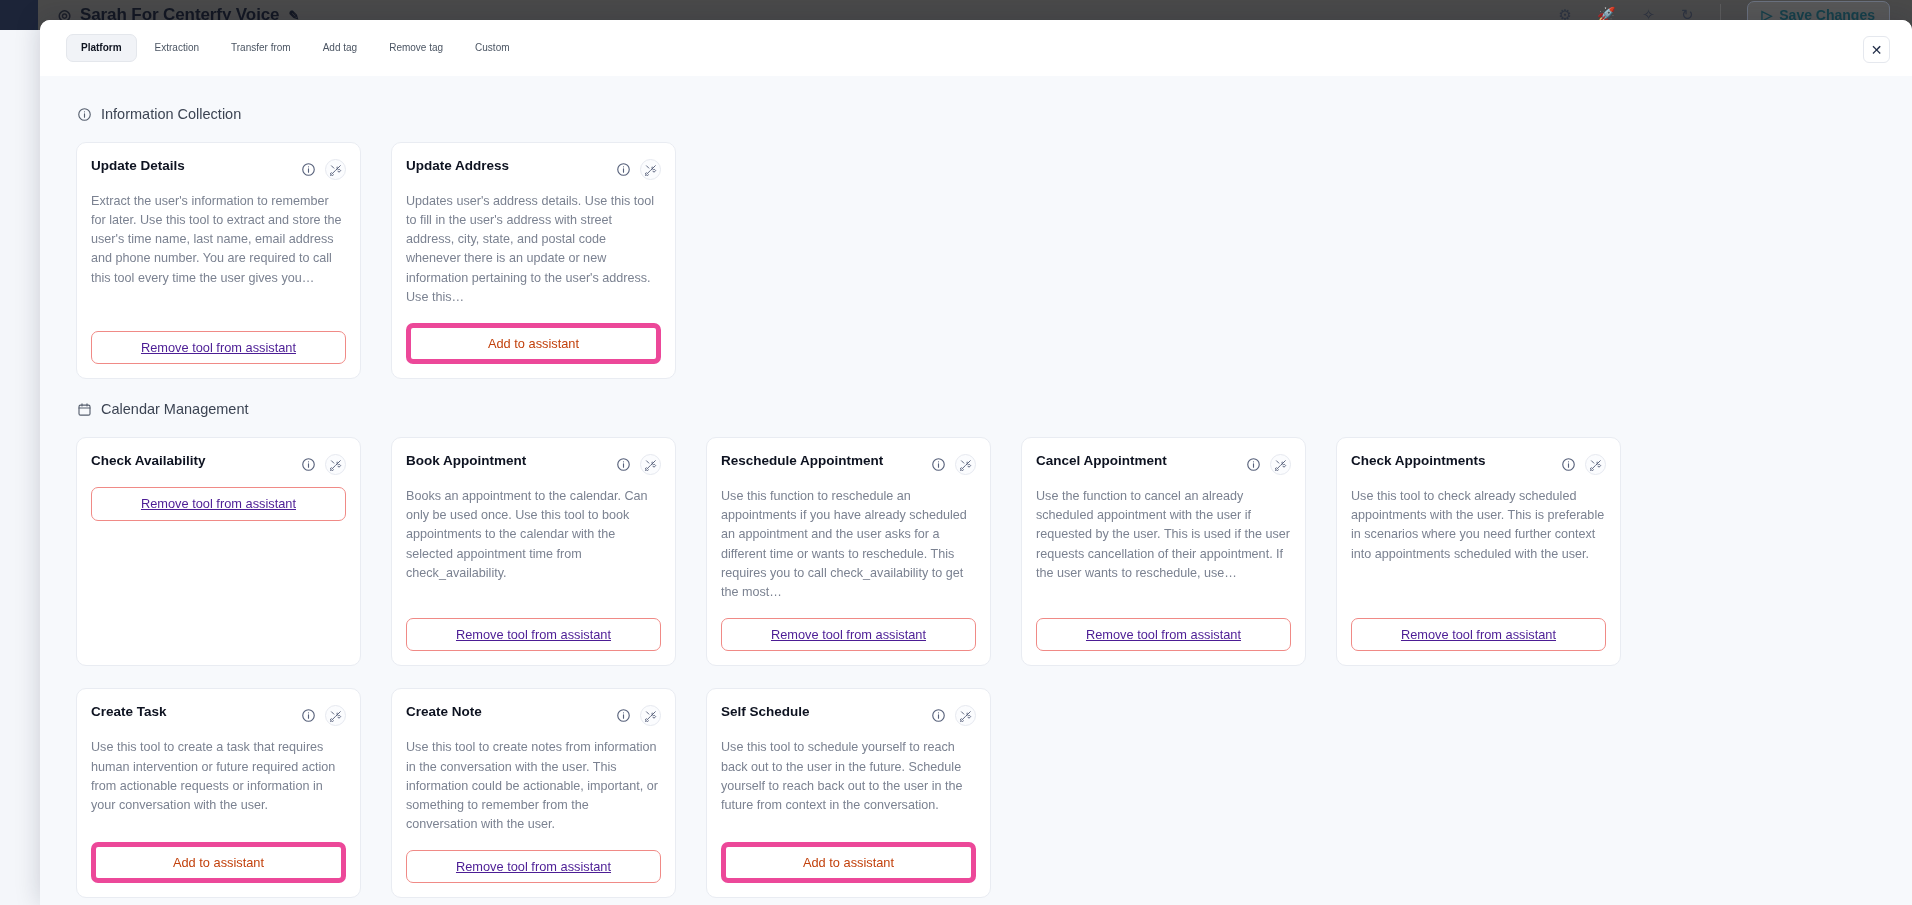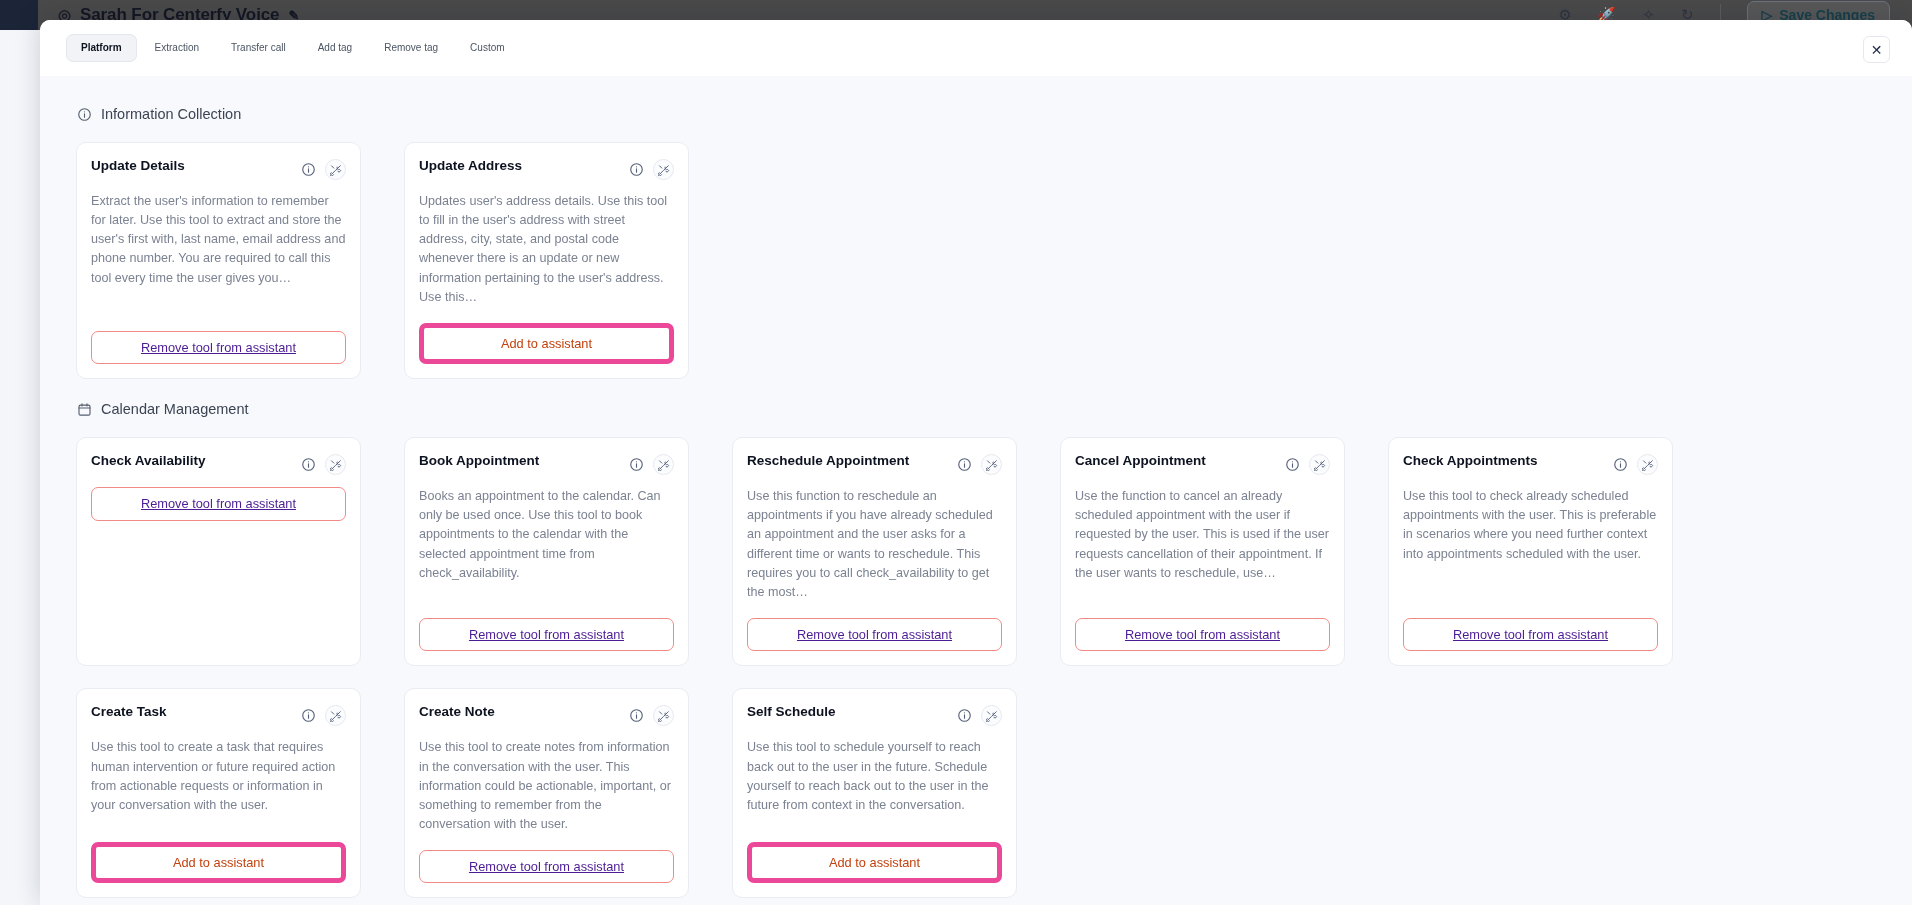--- a/index.html
+++ b/index.html
@@ -142,21 +142,21 @@
   }
   .section-head .sec-icon {
     width: 16px; height: 16px;
     display: inline-flex; align-items: center; justify-content: center;
     color: #555e6d;
   }
   .section-head .sec-icon svg { display: block; }
 
   .card-row {
     display: flex;
-    gap: 43px;
+    gap: 30px;
     align-items: stretch;
   }
 
   .card {
     width: 285px;
     flex: 0 0 285px;
     background: #ffffff;
     border: 1px solid #e9ecf2;
     border-radius: 10px;
     padding: 15px 14px 14px 14px;
@@ -250,21 +250,21 @@
       </span>
     </div>
   </div>
 </div>
 
 <div id="modal">
 
   <div id="tabbar">
     <div class="tab active">Platform</div>
     <div class="tab">Extraction</div>
-    <div class="tab">Transfer call</div>
+    <div class="tab">Transfer from</div>
     <div class="tab">Add tag</div>
     <div class="tab">Remove tag</div>
     <div class="tab">Custom</div>
 
     <div id="close-btn">✕</div>
   </div>
 
   <div id="modal-body">
 
   <div class="section collection">
@@ -294,21 +294,21 @@
                   <svg width="12" height="12" viewBox="0 0 24 24" fill="none" stroke="currentColor" stroke-width="1.9" stroke-linecap="round" stroke-linejoin="round">
                     <path d="M14.2 6.1a3.6 3.6 0 0 0 4.9 4.7l2.3 2.3-3.4 3.4-2.3-2.3"></path>
                     <path d="M3 3.6l4.6 4.6"></path>
                     <path d="M20.6 3.4l-9.2 9.2"></path>
                     <path d="M3.2 20.6l7-7"></path>
                     <path d="M2.6 17.4a3.4 3.4 0 1 0 4.2 4.2"></path>
                   </svg>
                 </span>
               </div>
             </div>
-            <div class="card-desc">Extract the user's information to remember for later. Use this tool to extract and store the user's first with, last name, email address and phone number. You are required to call this tool every time the user gives you…</div>
+            <div class="card-desc">Extract the user's information to remember for later. Use this tool to extract and store the user's time name, last name, email address and phone number. You are required to call this tool every time the user gives you…</div>
             <div class="card-btn remove">Remove tool from assistant</div>
           </div>
           <div class="card">
             <div class="card-head">
               <div class="card-title">Update Address</div>
               <div class="card-icons">
                 <span class="icon-info">
                   <svg width="15" height="15" viewBox="0 0 24 24" fill="none" stroke="currentColor" stroke-width="1.8" stroke-linecap="round" stroke-linejoin="round">
                     <circle cx="12" cy="12" r="9.2"></circle>
                     <line x1="12" y1="11" x2="12" y2="16.2"></line>

